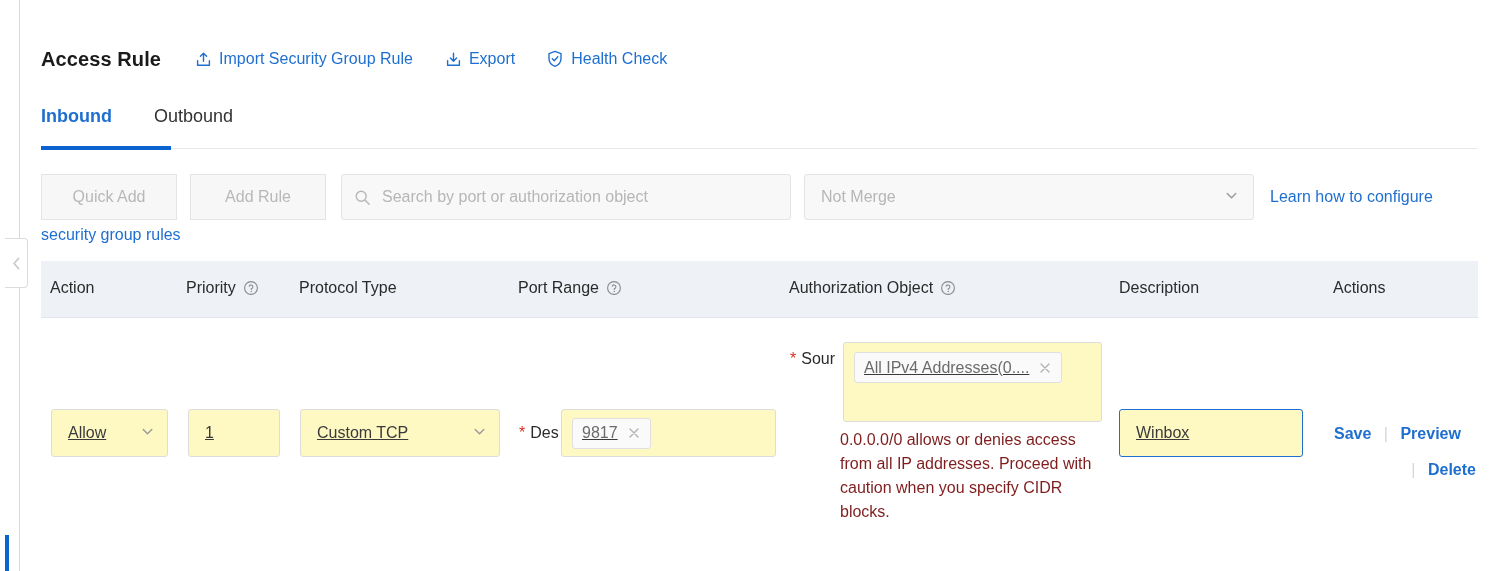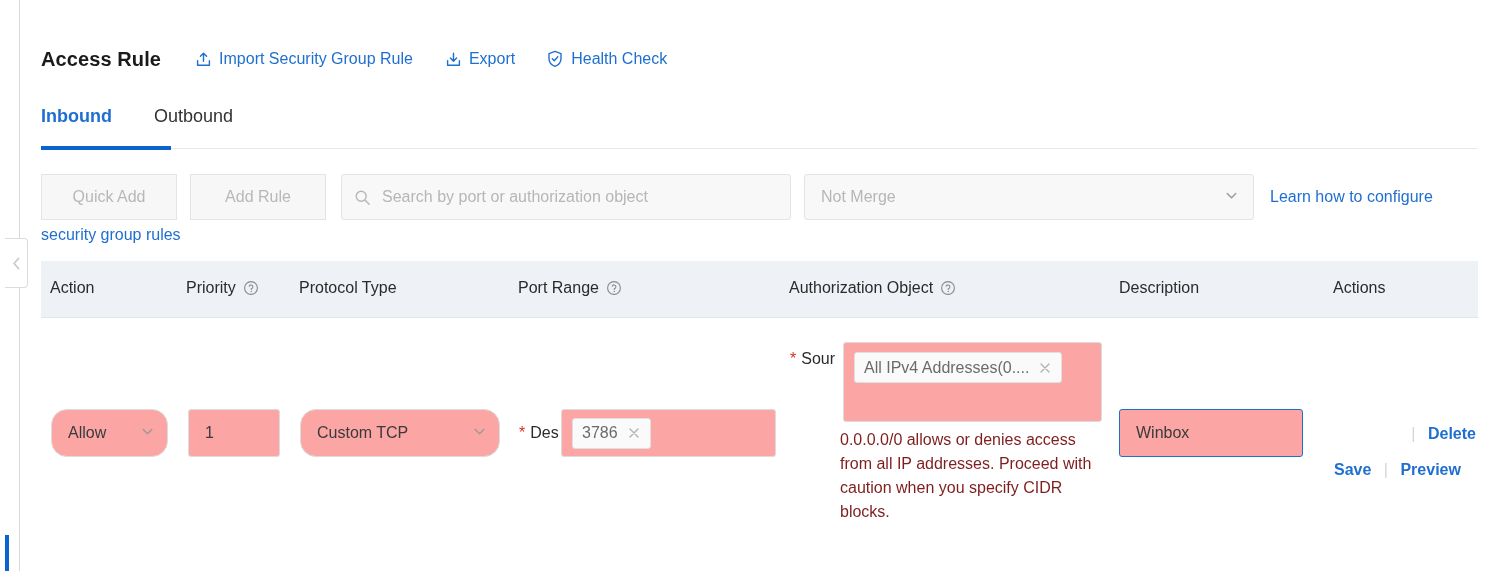--- a/index.html
+++ b/index.html
@@ -236,27 +236,28 @@
     height: 1px;
     background: #e2e6ec;
   }
 
   
   .field {
     position: absolute;
     box-sizing: border-box;
     border: 1px solid #dcdcdc;
     border-radius: 3px;
-    background: #fca5a5;
+    background: #fef9c3;
     display: flex;
     align-items: center;
     font-size: 16px;
     color: #3a3a3a;
-  }
-  .sel { cursor: pointer; justify-content: space-between; padding: 0 12px 0 16px; border-radius: 16px; }
+    text-decoration: underline;
+  }
+  .sel { cursor: pointer; justify-content: space-between; padding: 0 12px 0 16px; }
 
   #fld-action   { left: 51px;  top: 409px; width: 117px; height: 48px; }
   #fld-priority { left: 188px; top: 409px; width: 92px;  height: 48px; padding: 0 16px; }
   #fld-protocol { left: 300px; top: 409px; width: 200px; height: 48px; }
 
   .req-star { color: #d93026; margin-right: 5px; font-size: 16px; line-height: 1; }
   #lbl-dest {
     position: absolute;
     left: 519px; top: 424px;
     font-size: 16px;
@@ -483,21 +484,21 @@
   </span>
 </div>
 
 <span id="lbl-dest">
   <span class="req-star">*</span>
   <span>Des</span>
 </span>
 
 <div class="field" id="fld-port">
   <span class="tag">
-    <span>3786</span>
+    <span>9817</span>
     <span class="x">
       <svg width="14" height="14" viewBox="0 0 14 14">
         <path d="M3 3 L11 11 M11 3 L3 11" stroke="#b3b3b3" stroke-width="1.4" stroke-linecap="round"></path>
       </svg>
     </span>
   </span>
 </div>
 
 <span id="lbl-source">
   <span class="req-star">*</span>
@@ -515,22 +516,22 @@
   </span>
 </div>
 
 <div id="warn-text">0.0.0.0/0 allows or denies access from all IP addresses. Proceed with caution when you specify CIDR blocks.</div>
 
 <div class="field" id="fld-desc">
   <span>Winbox</span>
 </div>
 
 <div id="actions-cell">
-  <div id="act-row2">
-    <span class="sep">|</span>
-    <span class="lnk">Delete</span>
-  </div>
   <div>
     <span class="lnk">Save</span>
     <span class="sep">|</span>
     <span class="lnk">Preview</span>
   </div>
+  <div id="act-row2">
+    <span class="sep">|</span>
+    <span class="lnk">Delete</span>
+  </div>
 </div>
 
 </body></html>

